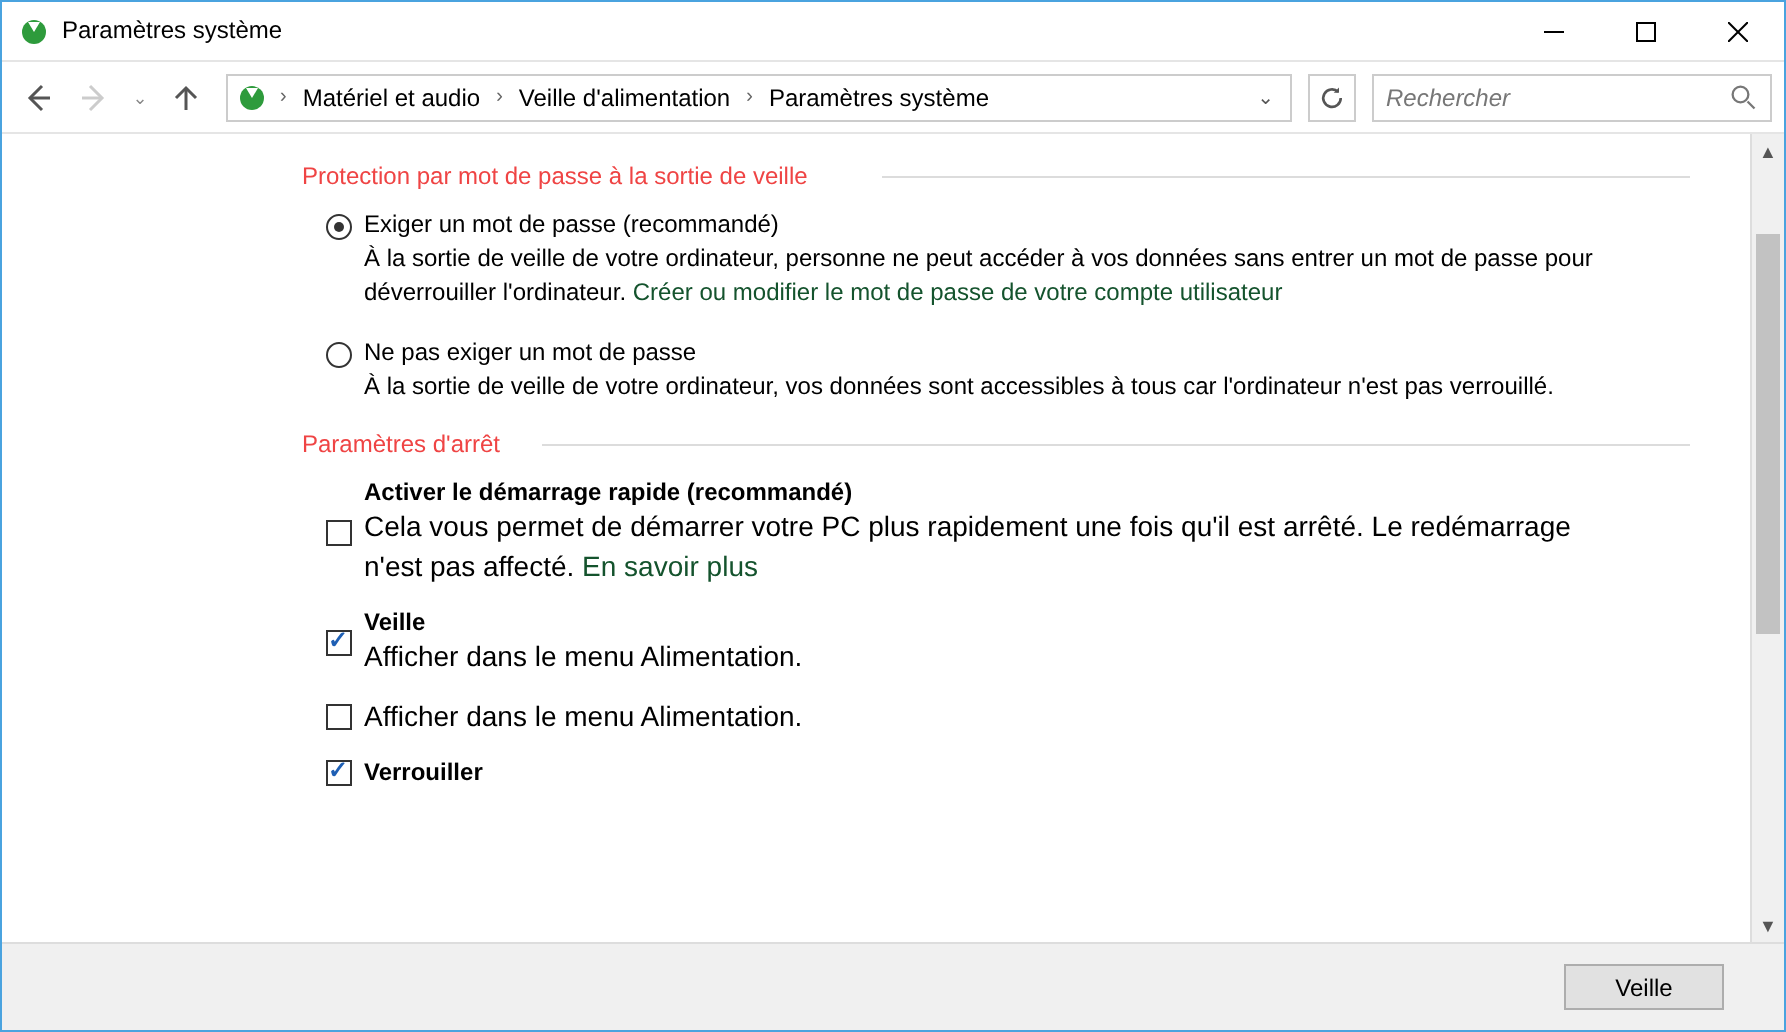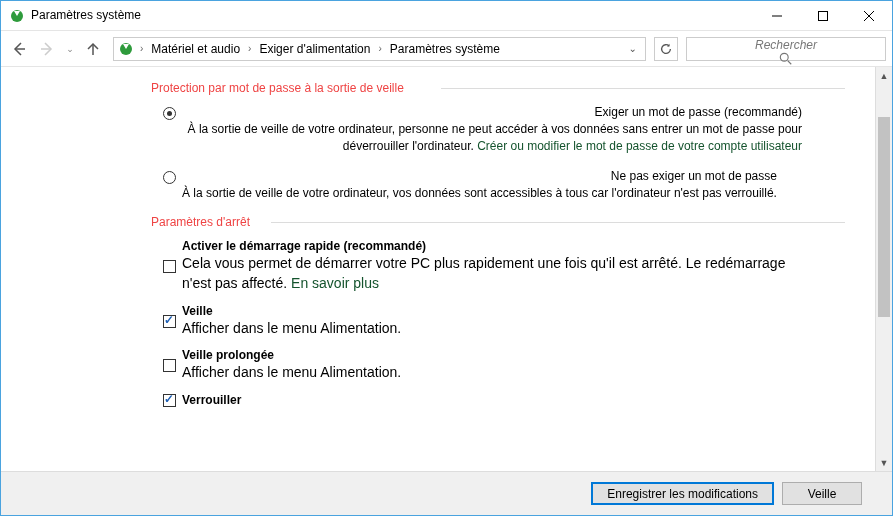--- a/index.html
+++ b/index.html
@@ -65,21 +65,20 @@
     display:flex;align-items:center;justify-content:center;
     margin-right:4px;
     font-size:13px;
   }
   .search-box {
     width: 200px; height: 24px;
     border: 1px solid #ccc;
     display: flex; align-items: center;
     padding: 0 6px;
     color: #777;
-    flex-direction: column;
   }
   .search-box .placeholder { flex:1; font-style: italic; }
   .content-wrap {
     display: flex;
     height: calc(100% - 30px - 36px - 44px);
   }
   .content {
     flex: 1;
     padding: 10px 30px 10px 150px;
     overflow: hidden;
@@ -108,21 +107,21 @@
     position: relative;
   }
   .section-header .line {
     position:absolute;
     top:50%; height:1px;
     background:#dcdcdc;
     right: 0;
   }
   .section-header.first .line { left: 290px; }
   .section-header.second .line { left: 120px; }
-  .radio-group { margin: 0 0 0 12px; text-align: right; }
+  .radio-group { margin: 0 0 0 12px; }
   .radio-item { display: flex; align-items: flex-start; margin-bottom: 14px; }
   .radio-circle {
     width: 13px; height: 13px;
     border: 1px solid #333;
     border-radius: 50%;
     margin-right: 6px; margin-top: 2px;
     flex-shrink: 0;
     position: relative;
   }
   .radio-circle.checked::after {
@@ -226,21 +225,21 @@
   <div class="breadcrumb">
     <div class="bc-icon">
       <svg width="16" height="16" viewBox="0 0 16 16">
         <circle cx="8" cy="8" r="6" fill="#2e9b3c"></circle>
         <path d="M5 3 L11 3 L8 8 Z" fill="#fff"></path>
       </svg>
     </div>
     <span class="sep">›</span>
     <span class="crumb">Matériel et audio</span>
     <span class="sep">›</span>
-    <span class="crumb">Exiger d'alimentation</span>
+    <span class="crumb">Veille d'alimentation</span>
     <span class="sep">›</span>
     <span class="crumb">Paramètres système</span>
     <span class="crumb-drop">⌄</span>
   </div>
   <div class="refresh-btn">
     <svg width="14" height="14" viewBox="0 0 16 16">
         <path d="M13 8 A5 5 0 1 1 11.5 4.5" fill="none" stroke="#555" stroke-width="1.5"></path>
         <path d="M12 2 L12 5 L9 5 Z" fill="#555"></path>
       </svg>
   </div>
@@ -300,36 +299,34 @@
       <div class="check-item">
         <div class="check-box checked"></div>
         <div class="check-content">
           <div class="label">Veille</div>
           <div class="desc">Afficher dans le menu Alimentation.</div>
         </div>
       </div>
       <div class="check-item">
         <div class="check-box"></div>
         <div class="check-content">
-          <div class="label">Veille prolongée</div>
           <div class="desc">Afficher dans le menu Alimentation.</div>
         </div>
       </div>
       <div class="check-item">
         <div class="check-box checked"></div>
         <div class="check-content">
           <div class="label">Verrouiller</div>
         </div>
       </div>
     </div>
 
   </div>
   <div class="scrollbar">
     <div class="scroll-arrow">▲</div>
     <div class="scroll-thumb"></div>
     <div class="scroll-arrow" style="position:absolute;bottom:0;">▼</div>
   </div>
 </div>
 
 <div class="footer">
-  <div class="btn primary">Enregistrer les modifications</div>
   <div class="btn">Veille</div>
 </div>
 
 </body></html>

